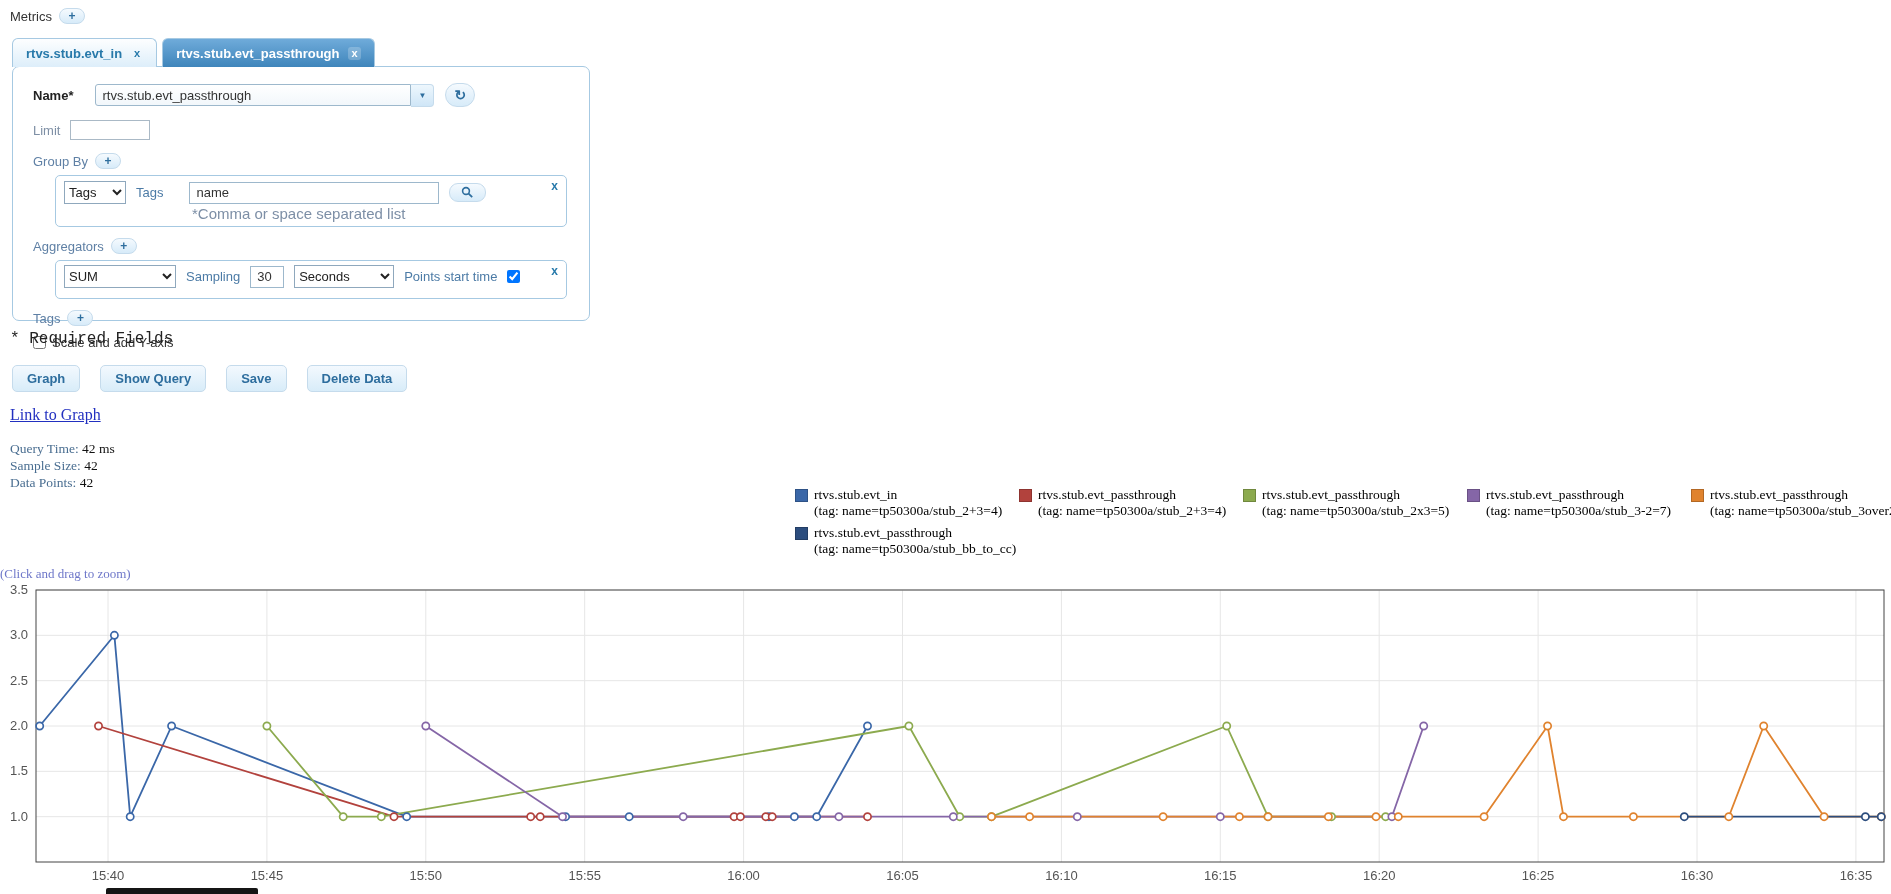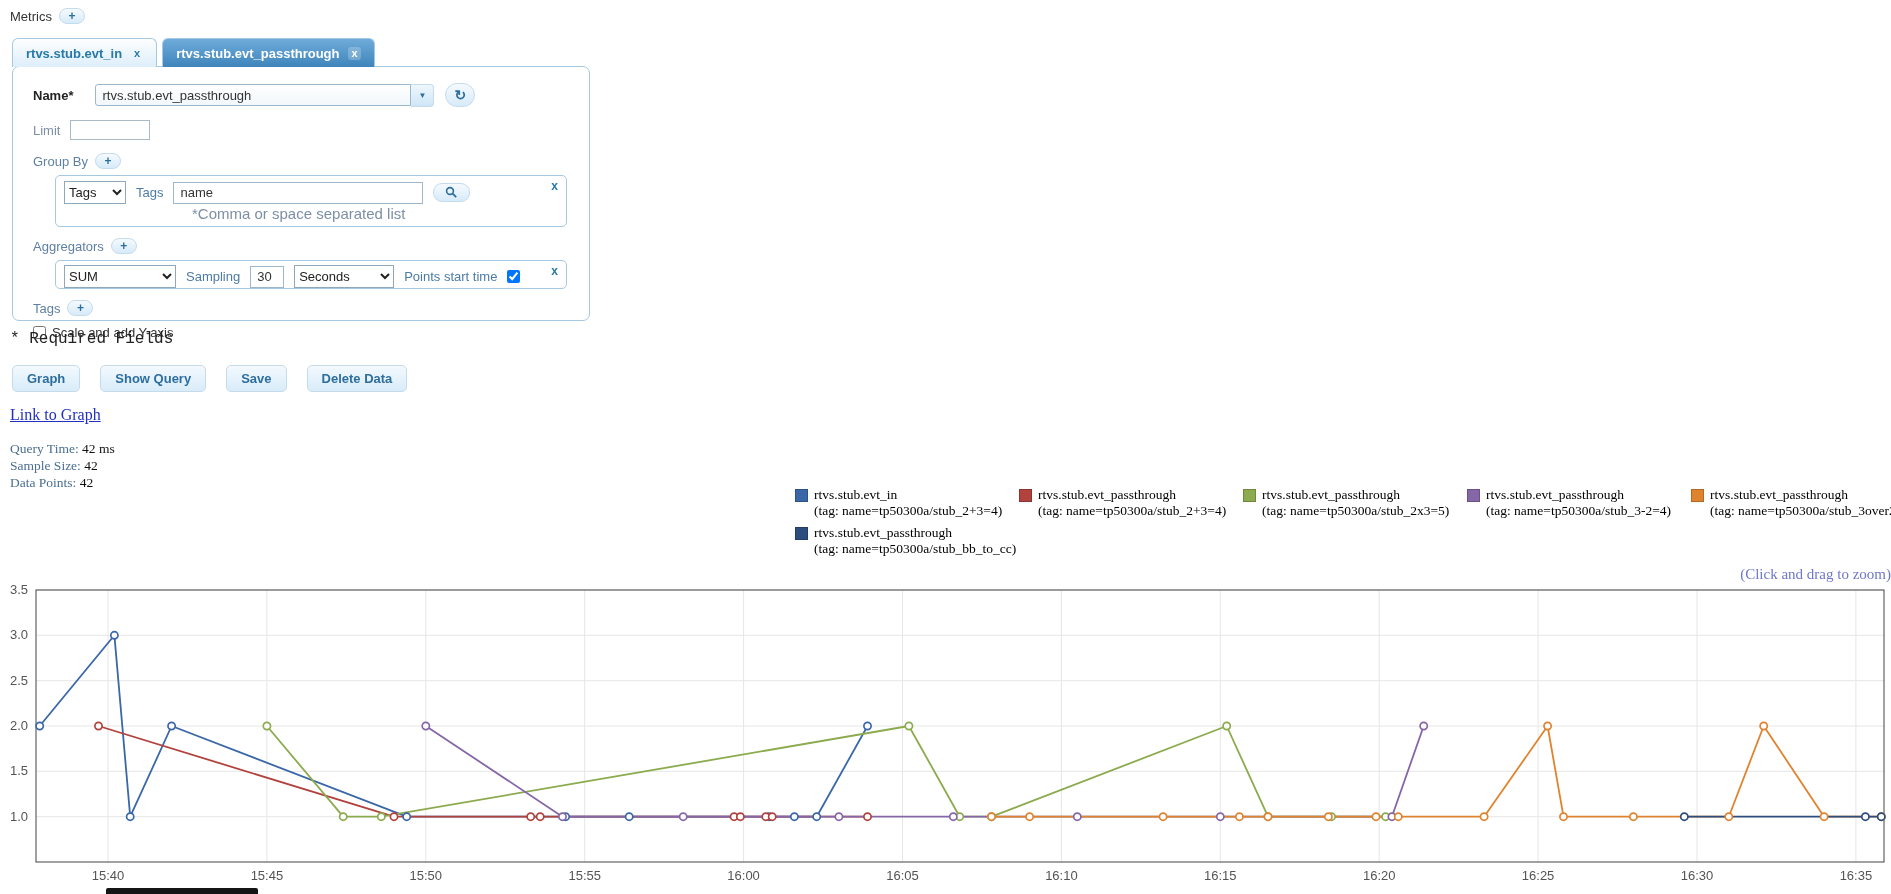--- a/index.html
+++ b/index.html
@@ -70,22 +70,22 @@
   .stats { position:absolute; left:10px; top:440px; font-size:13.5px; line-height:17px; }
   .stats .s-lbl { color:#4a6e91; }
   .stats .s-val { color:#111; }
 
   
   .legend { position:absolute; left:795px; top:487px; width:1125px; display:flex; flex-wrap:wrap; }
   .legend-item { width:224px; display:flex; gap:6px; margin-bottom:6px; white-space:nowrap; }
   .legend-swatch { width:13px; height:13px; margin-top:2px; flex:0 0 13px; border:1px solid rgba(0,0,0,0.2); }
   .legend-text { display:flex; flex-direction:column; font-size:13.5px; line-height:16px; color:#000; }
 
-  .zoom-hint { position:absolute; left:0; top:566px; width:1891px; text-align:right;
-               font-size:15px; color:#6e77c9; }
+  .zoom-hint { position:absolute; left:0; top:566px; width:1891px; text-align:left;
+               font-size:13px; color:#6e77c9; }
 
   
   .chart-wrap { position:absolute; left:0; top:580px; width:1891px; height:314px; }
 
   .status-fragment { position:absolute; left:106px; top:888px; width:152px; height:6px;
                      background:#151515; border-radius:2px 2px 0 0; }
 </style>
 </head>
 <body>
 
@@ -126,38 +126,38 @@
     <span class="lbl-head">Group By</span>
     <span class="mini-btn">+</span>
   </div>
 
   <div class="sub-box">
     <div class="row">
       <select style="width:62px;">
         <option>Tags</option>
       </select>
       <span class="lbl-blue">Tags</span>
-      <input type="text" style="width: 250px;" value="name">
+      <input type="text" style="width: 250px; margin-left: 16px;" value="name">
       <span class="mini-btn" style="min-width:37px; height:19px;">
         <svg width="13" height="13" viewBox="0 0 13 13">
           <circle cx="5" cy="5" r="3.4" fill="none" stroke="#2e6e9e" stroke-width="1.6"></circle>
           <line x1="7.6" y1="7.6" x2="11.2" y2="11.2" stroke="#2e6e9e" stroke-width="1.8"></line>
         </svg>
       </span>
     </div>
     <div class="hint">*Comma or space separated list</div>
     <span class="box-close">x</span>
   </div>
 
   <div class="sect" style="margin-top:11px;">
     <span class="lbl-head">Aggregators</span>
     <span class="mini-btn">+</span>
   </div>
 
-  <div class="sub-box" style="padding-top:4px; padding-bottom:0;">
+  <div class="sub-box" style="padding-top:4px; padding-bottom:10px;">
     <div class="row">
       <select style="width:112px;">
         <option>SUM</option>
       </select>
       <span class="lbl-blue">Sampling</span>
       <input type="text" style="width: 34px;" value="30">
       <select style="width:100px;">
         <option>Seconds</option>
       </select>
       <span class="lbl-blue">Points start time</span>
@@ -222,21 +222,21 @@
       <span class="legend-swatch" style="background: rgb(140, 170, 78);"></span>
       <span class="legend-text">
         <span>rtvs.stub.evt_passthrough</span>
         <span>(tag: name=tp50300a/stub_2x3=5)</span>
       </span>
     </div>
     <div class="legend-item">
       <span class="legend-swatch" style="background: rgb(133, 102, 167);"></span>
       <span class="legend-text">
         <span>rtvs.stub.evt_passthrough</span>
-        <span>(tag: name=tp50300a/stub_3-2=4)</span>
+        <span>(tag: name=tp50300a/stub_3-2=7)</span>
       </span>
     </div>
     <div class="legend-item">
       <span class="legend-swatch" style="background: rgb(224, 131, 46);"></span>
       <span class="legend-text">
         <span>rtvs.stub.evt_passthrough</span>
         <span>(tag: name=tp50300a/stub_3over2=2)</span>
       </span>
     </div>
     <div class="legend-item">

